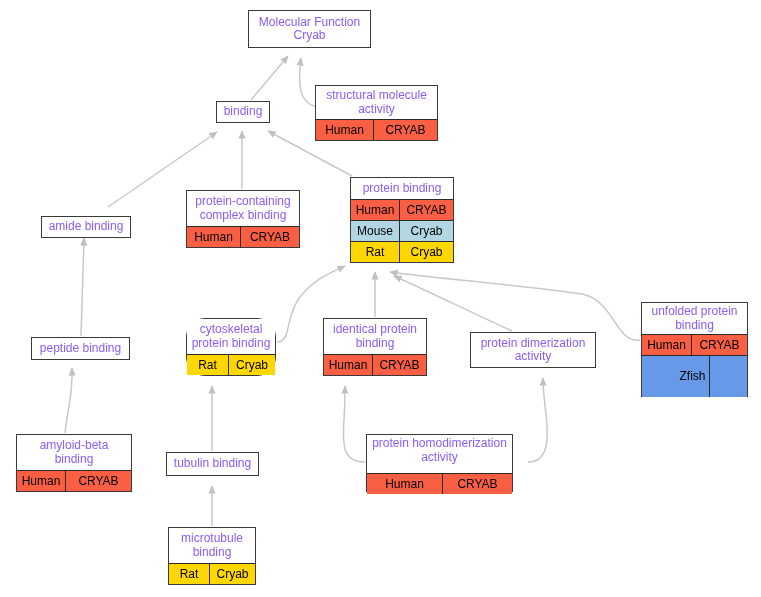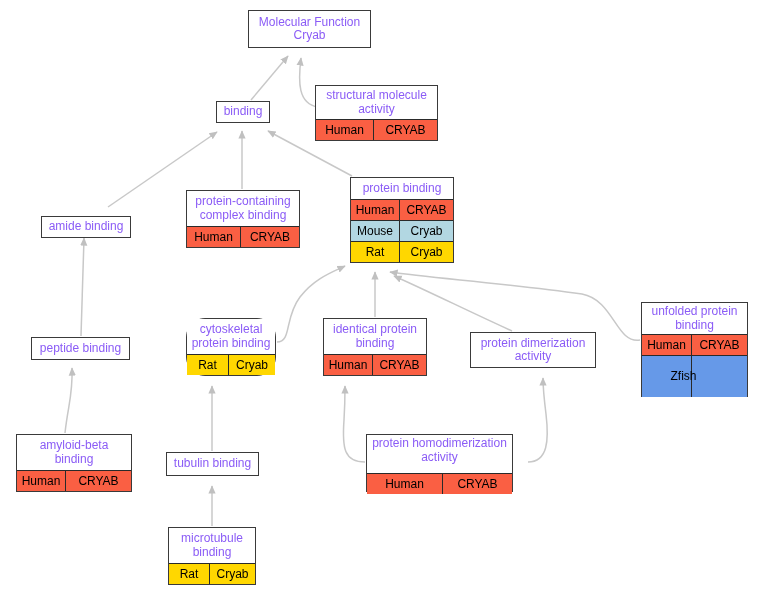--- a/index.html
+++ b/index.html
@@ -152,21 +152,21 @@
       <div class="node" style="left: 641px; top: 302px; width: 107px; height: 95px;">
         <div class="title">unfolded protein
 binding</div>
         <div class="annot" style="background: rgb(250, 95, 67); height: 21px; flex: 0 0 auto;">
           <div class="sp" style="width: 50px;">Human</div>
           <div class="genes">
             <div class="gene">CRYAB</div>
           </div>
         </div>
         <div class="annot" style="background: rgb(102, 153, 232); height: 42px; flex: 0 0 auto;">
-          <div class="sp" style="width: 50px; padding-left: 36px;">Zfish</div>
+          <div class="sp" style="width: 68px; padding-left: 36px;">Zfish</div>
         </div>
       </div>
       <div class="node" style="left: 186px; top: 318px; width: 90px; height: 58px; border-radius: 19px;">
         <div class="title">cytoskeletal
 protein binding</div>
         <div class="annot" style="background: rgb(255, 215, 0); height: 21px; flex: 0 0 auto;">
           <div class="sp" style="width: 42px;">Rat</div>
           <div class="genes">
             <div class="gene">Cryab</div>
           </div>

